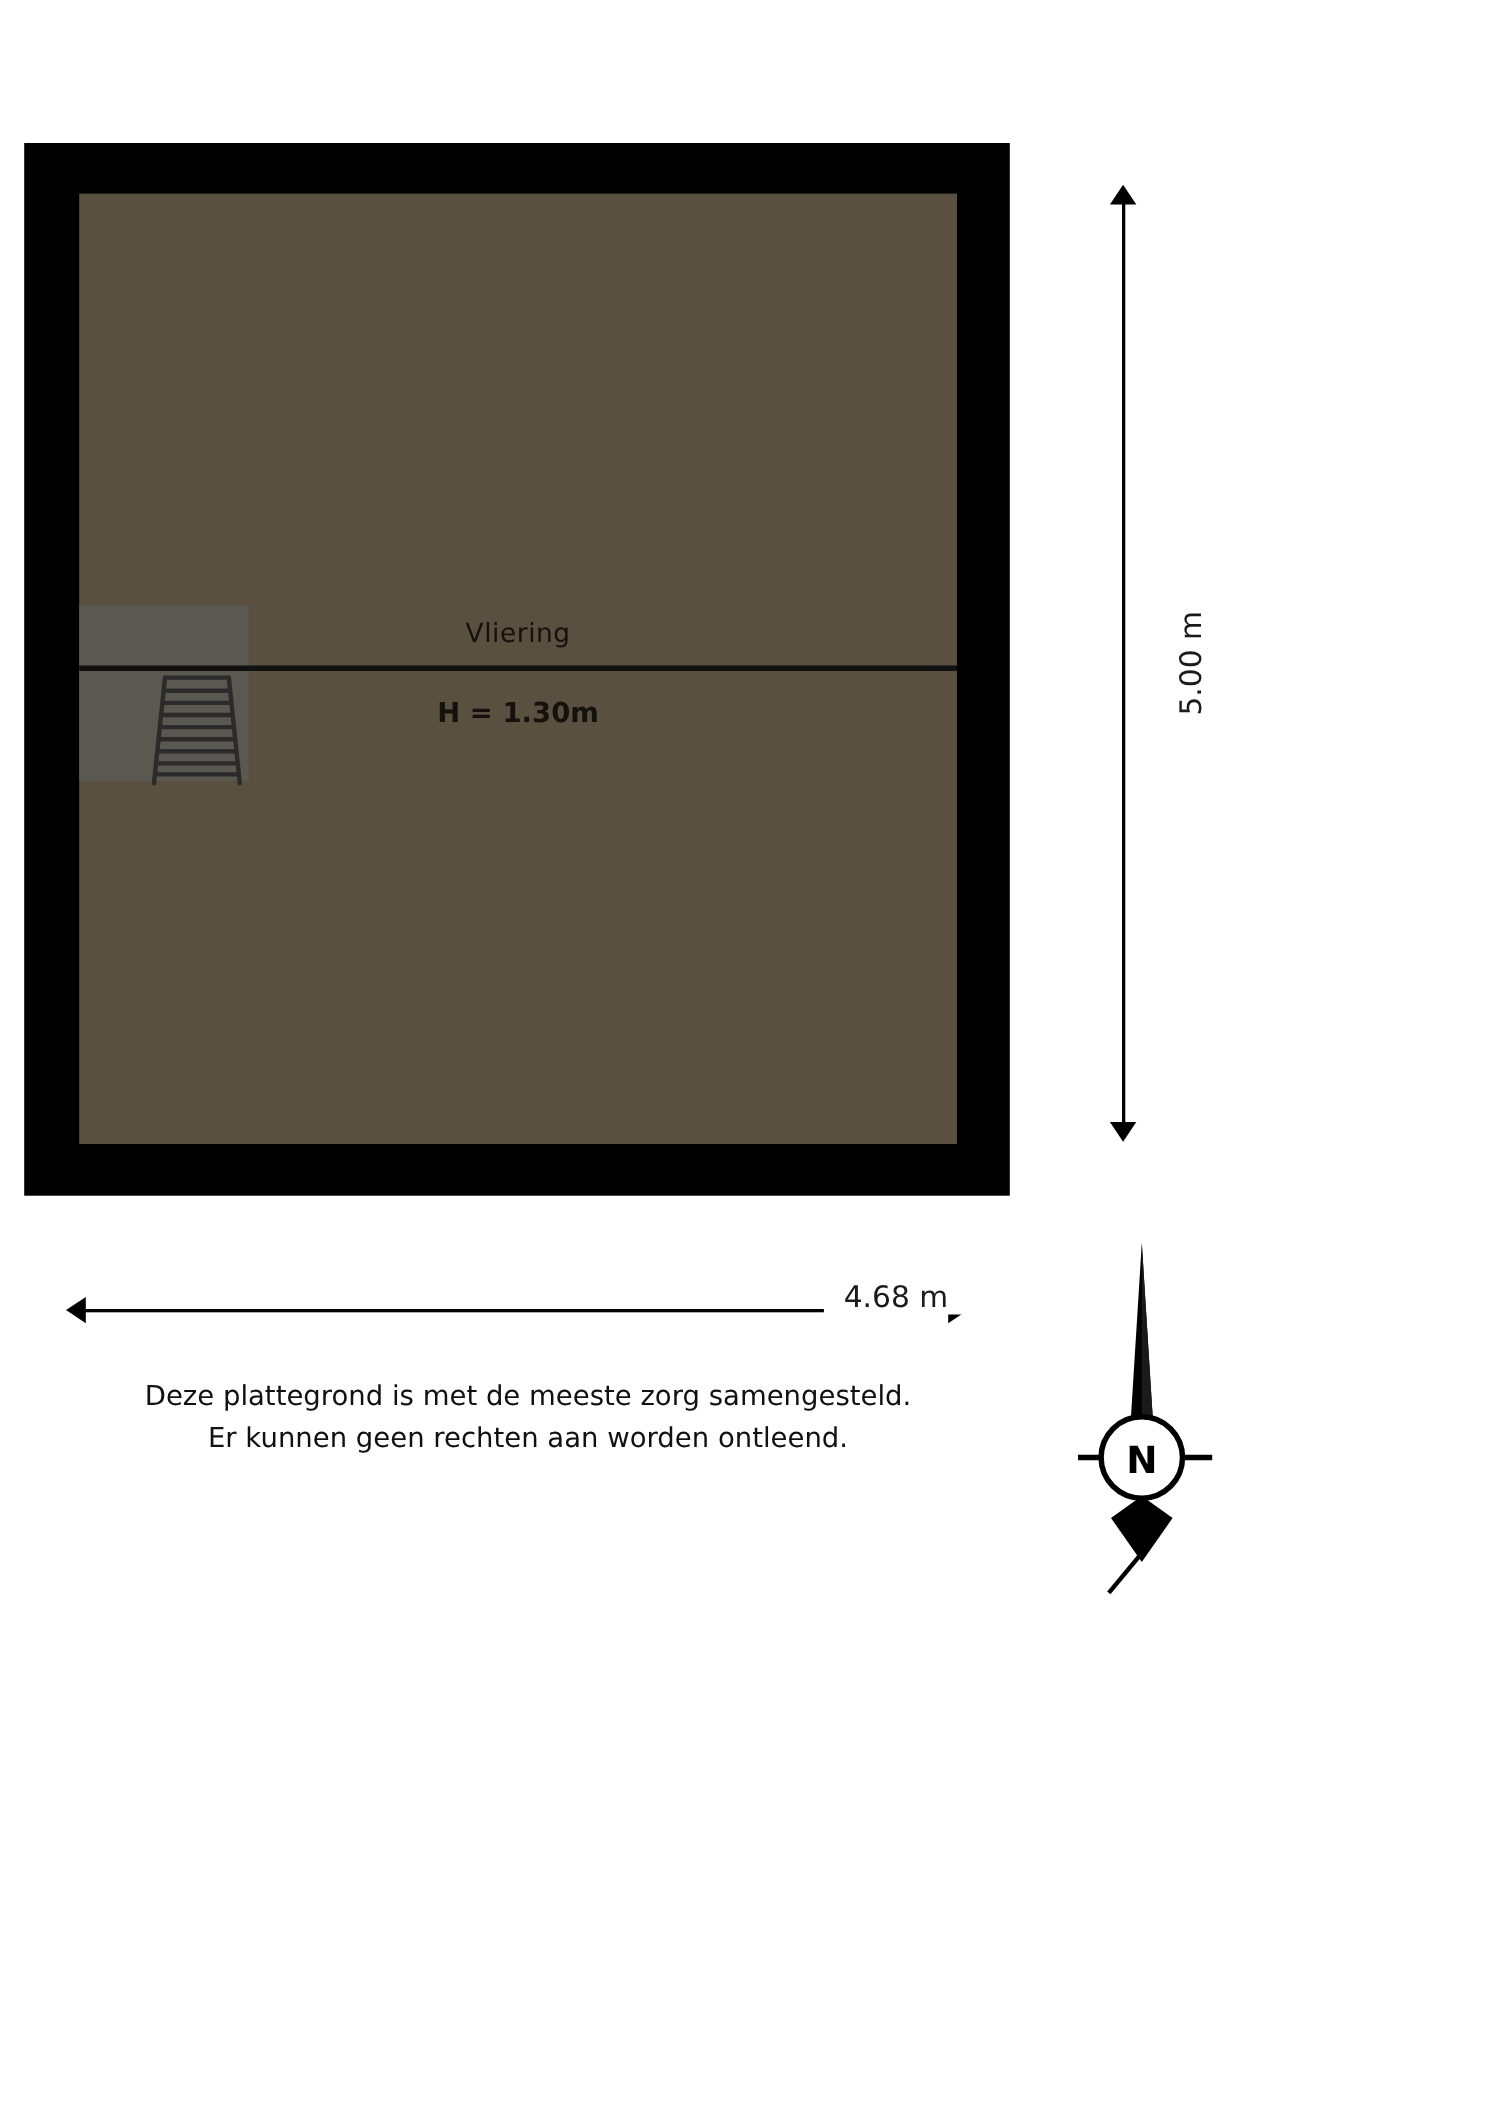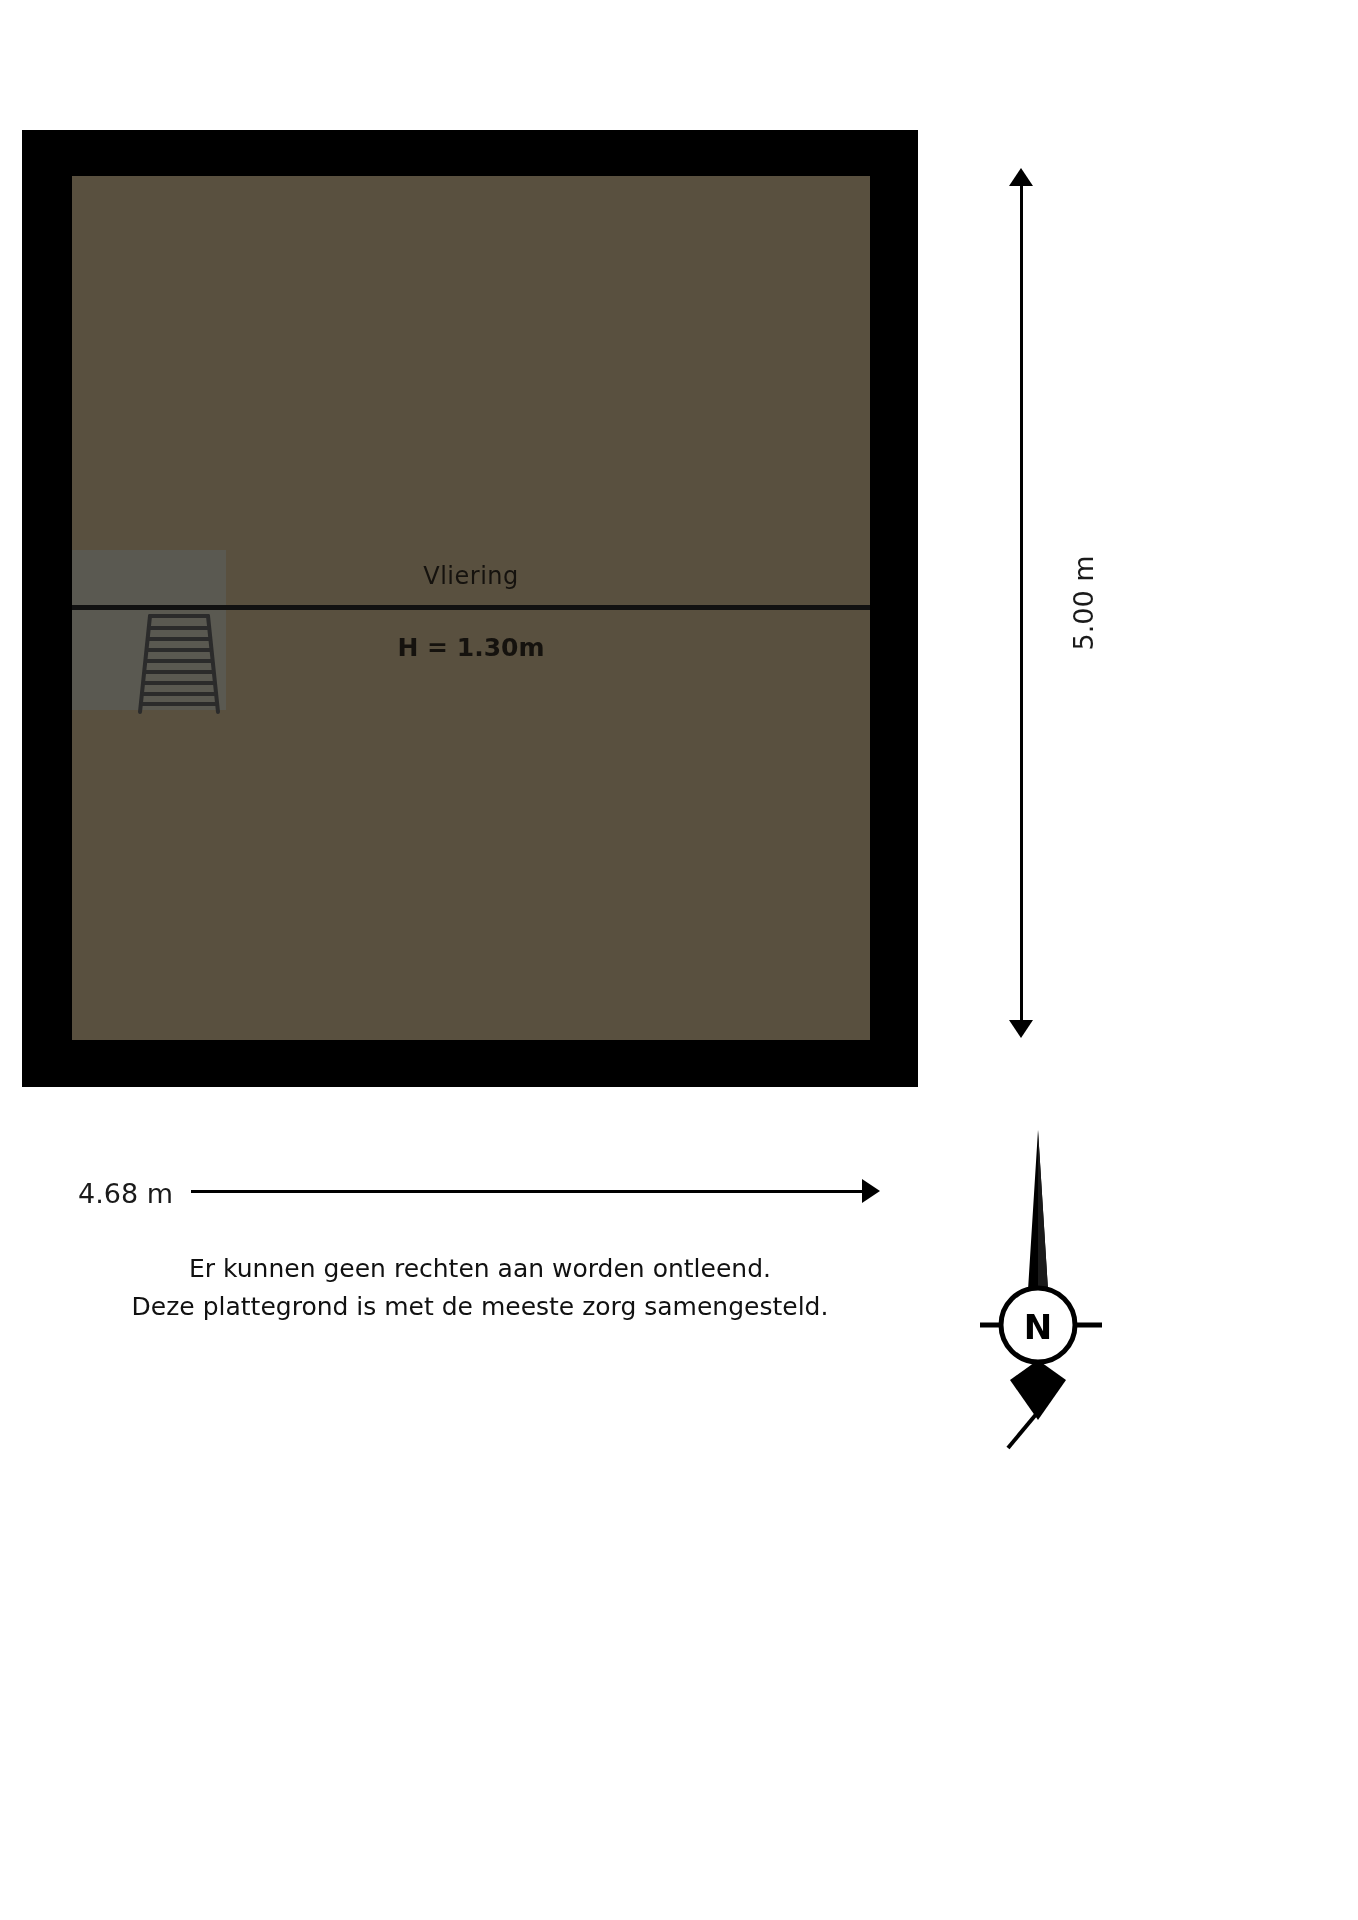--- a/index.html
+++ b/index.html
@@ -143,23 +143,23 @@
     top: 29px;
     width: 0; height: 0;
     border-top: 12px solid transparent;
     border-bottom: 12px solid transparent;
   }
   #dim-h .arrow-left { left: 0; border-right: 18px solid #000; }
   #dim-h .arrow-right { right: 0; border-left: 18px solid #000; }
   #dim-h .label {
     position: absolute;
     left: 0;
-    top: 28px;
+    top: 14px;
     width: 820px;
-    text-align: left;
+    text-align: right;
     font-size: 27px;
   }
   #dim-h .label span {
     background: #ffffff;
     padding: 0 18px;
   }
 
   
   #disclaimer {
     position: absolute;
@@ -222,22 +222,22 @@
 <div id="dim-h">
   <div class="line"></div>
   <div class="arrow-left"></div>
   <div class="arrow-right"></div>
   <div class="label">
     <span>4.68 m</span>
   </div>
 </div>
 
 <div id="disclaimer">
+  <div>Deze plattegrond is met de meeste zorg samengesteld.</div>
   <div>Er kunnen geen rechten aan worden ontleend.</div>
-  <div>Deze plattegrond is met de meeste zorg samengesteld.</div>
 </div>
 
 <svg id="compass" viewBox="0 0 180 330" xmlns="http://www.w3.org/2000/svg">
 
   <polygon points="88,10 78,170 98,170" fill="#000000"></polygon>
   <polygon points="88,10 88,170 98,170" fill="#1a1a1a"></polygon>
 
   <polygon points="60,260 88,240 116,260 88,300" fill="#000000"></polygon>
 
   <line x1="30" y1="205" x2="62" y2="205" stroke="#000" stroke-width="5"></line>

